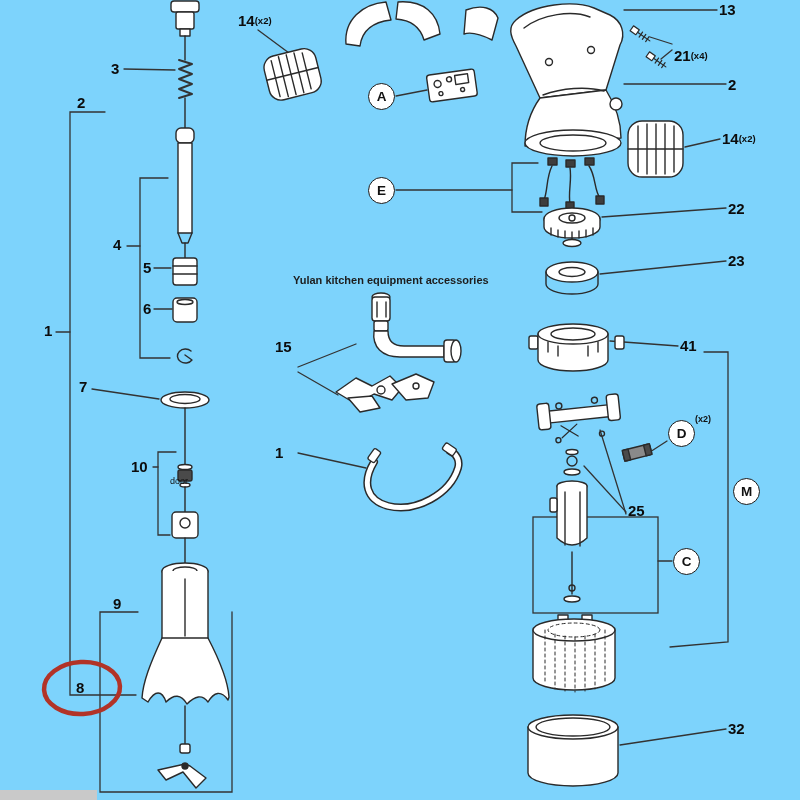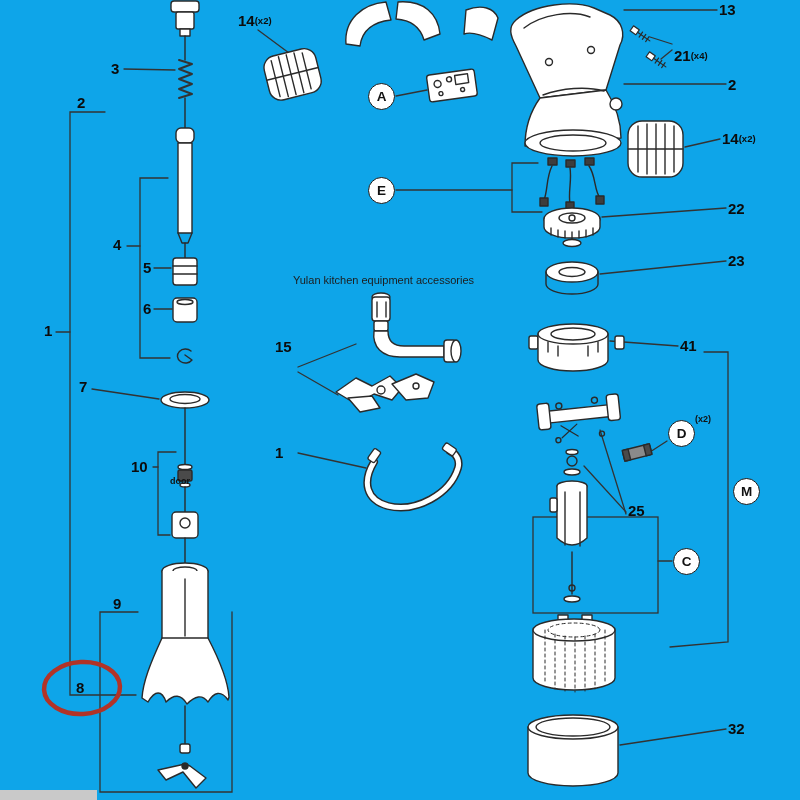--- a/index.html
+++ b/index.html
@@ -1,26 +1,26 @@
 <!DOCTYPE html>
 <html><head>
 <meta charset="utf-8">
 <style>
   html,body{margin:0;padding:0;background:#fff;}
-  .stage{position:relative;width:800px;height:800px;background:#0ea5e9;overflow:hidden;
+  .stage{position:relative;width:800px;height:800px;background:#7dd3fc;overflow:hidden;
          font-family:"Liberation Sans",sans-serif;}
   .stage svg{position:absolute;left:0;top:0;}
   .plabel{position:absolute;font-weight:bold;font-size:15px;color:#0c0c0c;line-height:1;white-space:nowrap;}
   .plabel .qty{font-size:9.5px;vertical-align:2px;letter-spacing:0;}
   .letter{position:absolute;width:25px;height:25px;border:1.7px solid #1a1a1a;border-radius:50%;
           background:#fff;display:flex;align-items:center;justify-content:center;
           font-weight:bold;font-size:13.5px;color:#111;line-height:1;}
   .letter-qty{position:absolute;font-weight:bold;font-size:9px;color:#111;line-height:1;}
-  .watermark{position:absolute;left:293px;top:274px;font-weight:normal;font-size:11px;color:#1d1d1d;}
-  .stray{position:absolute;left:170px;top:476px;font-weight:bold;font-size:9px;color:#111;}
+  .watermark{position:absolute;left:293px;top:274px;font-weight:bold;font-size:11px;color:#1d1d1d;}
+  .stray{position:absolute;left:170px;top:476px;font-weight:normal;font-size:9px;color:#111;}
 </style>
 </head>
 <body>
 
 <div class="stage">
 
 <svg width="800" height="800" viewBox="0 0 800 800">
 
   <g stroke="#333" stroke-width="1.3" fill="none" stroke-linecap="round">
     <line x1="624" y1="10" x2="717" y2="10"></line>

